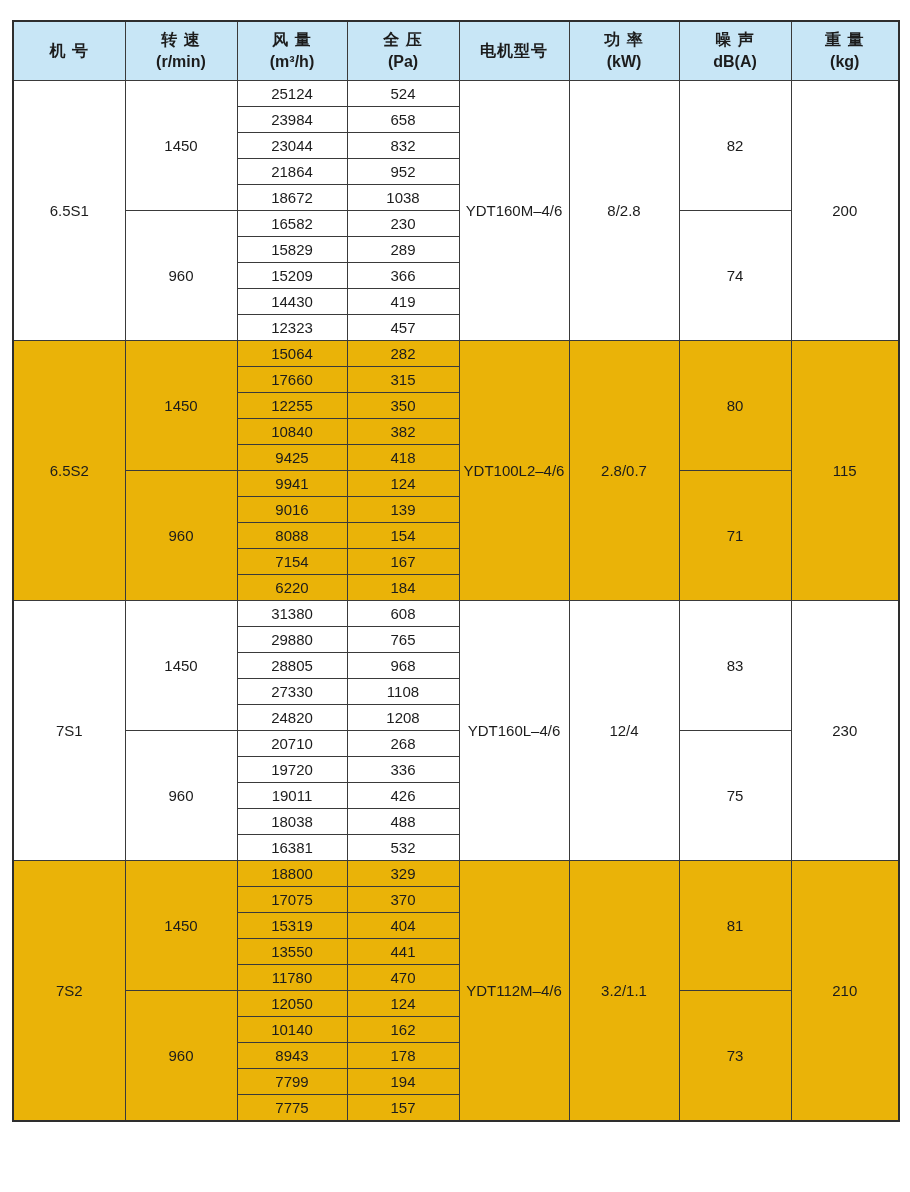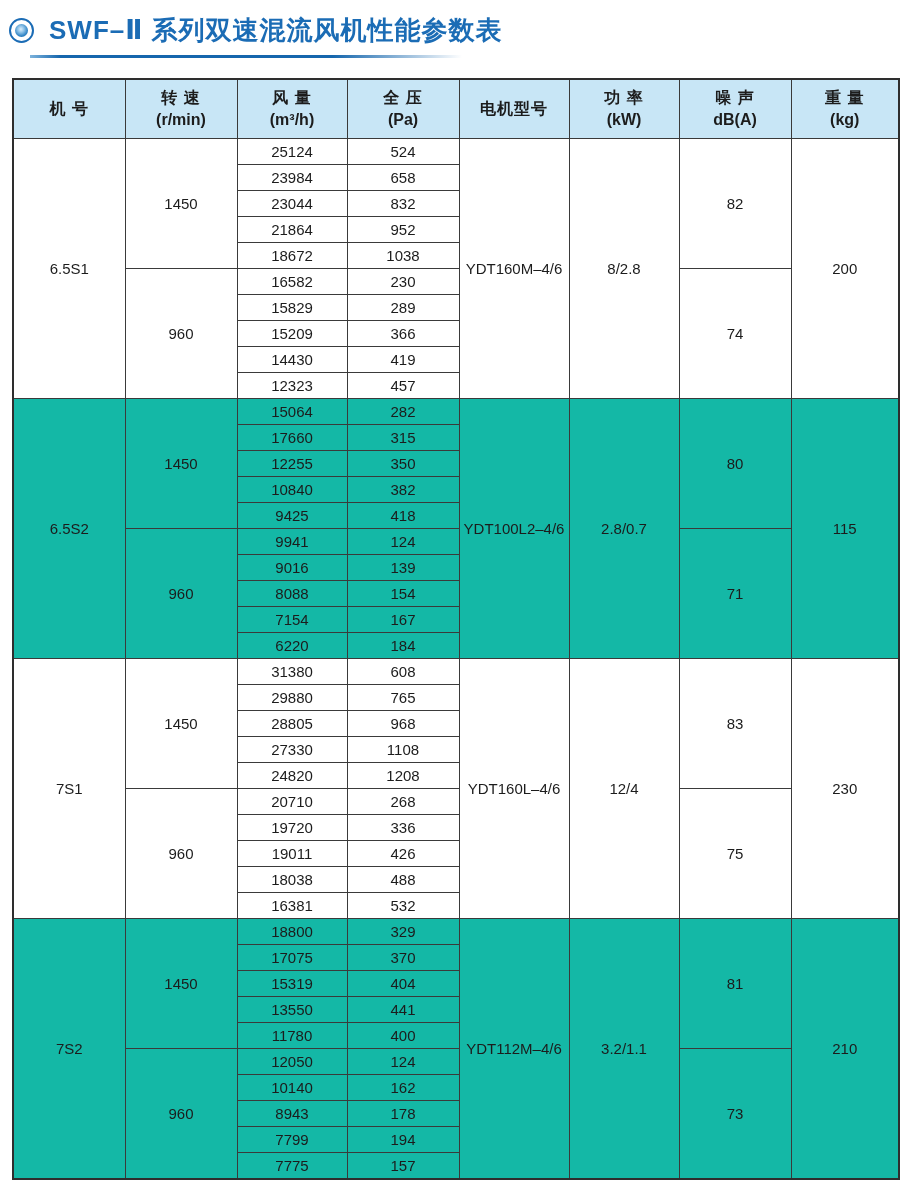--- a/index.html
+++ b/index.html
@@ -61,37 +61,28 @@
   table.spec thead th {
     height: 58px;
     background: #c8e6f6;
     font-weight: bold;
     font-size: 16px;
     line-height: 1.35;
     letter-spacing: 1px;
   }
   table.spec thead th .unit { font-weight: bold; letter-spacing: 0; }
   table.spec tbody td { height: 25px; }
-  table.spec tbody tr.shaded td { background: #14b8a6; }
+  table.spec tbody tr.shaded td { background: #eab308; }
   .hdr-line { display: block; }
 </style>
 </head>
 <body>
 
 <div class="page">
 
-  <div class="title-bar">
-    <div class="title-row">
-      <div class="title-icon">
-        <div class="inner"></div>
-      </div>
-      <div class="title-text">SWF–Ⅱ 系列双速混流风机性能参数表</div>
-    </div>
-    <div class="title-underline"></div>
-  </div>
 
   <table class="spec">
     <colgroup>
       <col style="width:112px">
         <col style="width:112px">
         <col style="width:110px">
         <col style="width:112px">
       <col style="width:110px">
         <col style="width:110px">
         <col style="width:112px">
@@ -295,21 +286,21 @@
         <tr class="shaded">
           <td>15319</td>
           <td>404</td>
         </tr>
         <tr class="shaded">
           <td>13550</td>
           <td>441</td>
         </tr>
         <tr class="shaded">
           <td>11780</td>
-          <td>400</td>
+          <td>470</td>
         </tr>
         <tr class="shaded">
           <td rowspan="5">960</td>
           <td>12050</td>
           <td>124</td>
           <td rowspan="5">73</td>
         </tr>
         <tr class="shaded">
           <td>10140</td>
           <td>162</td>

